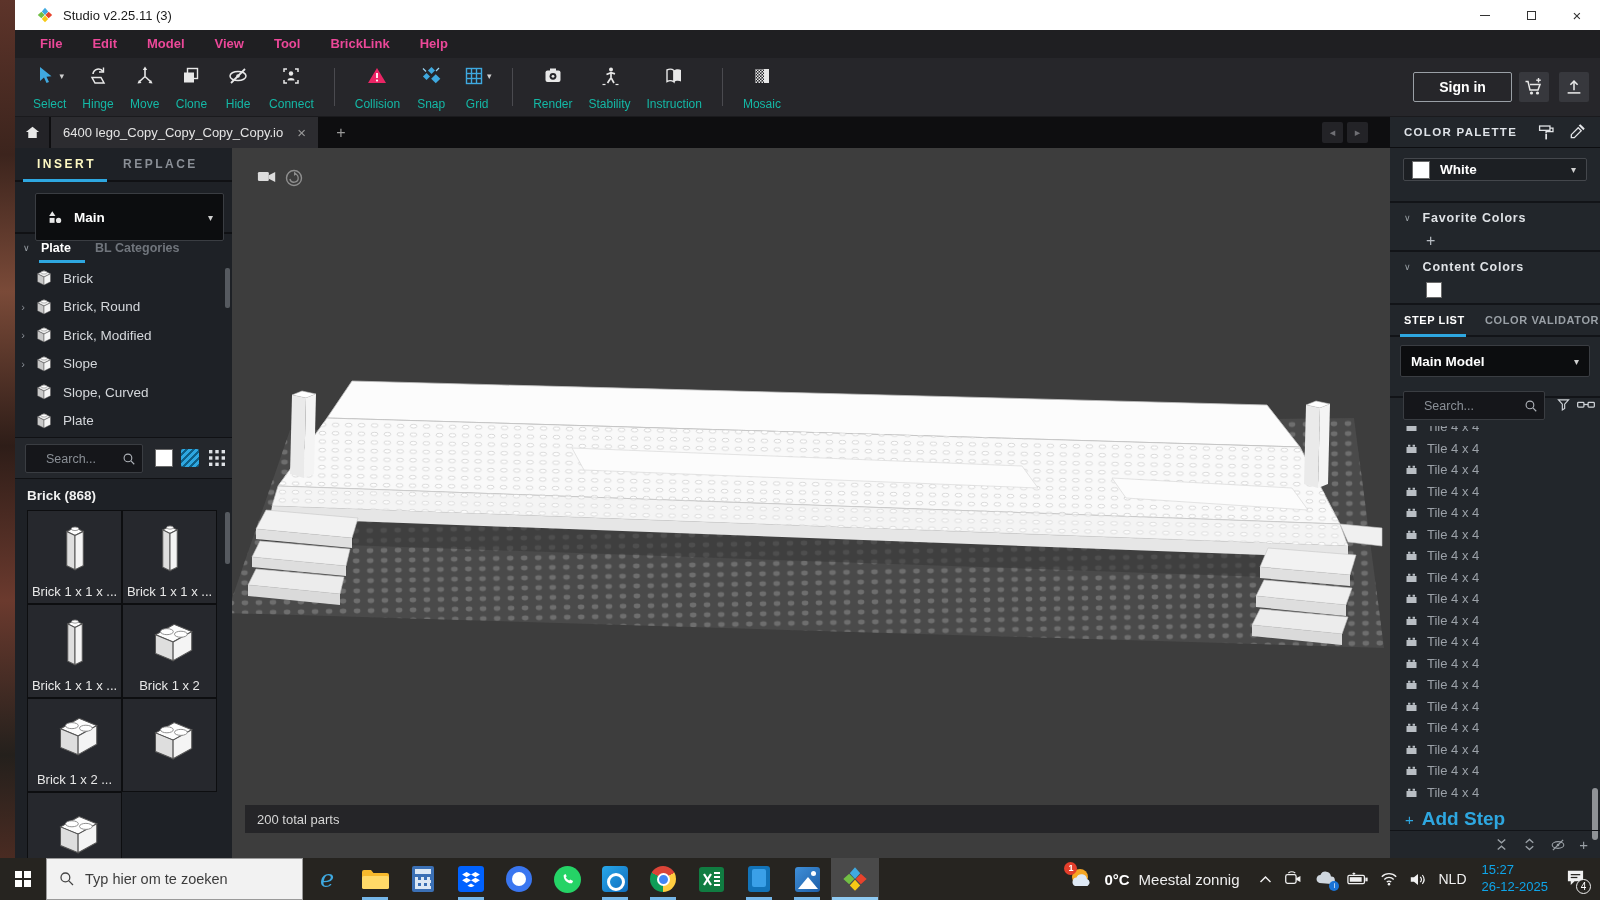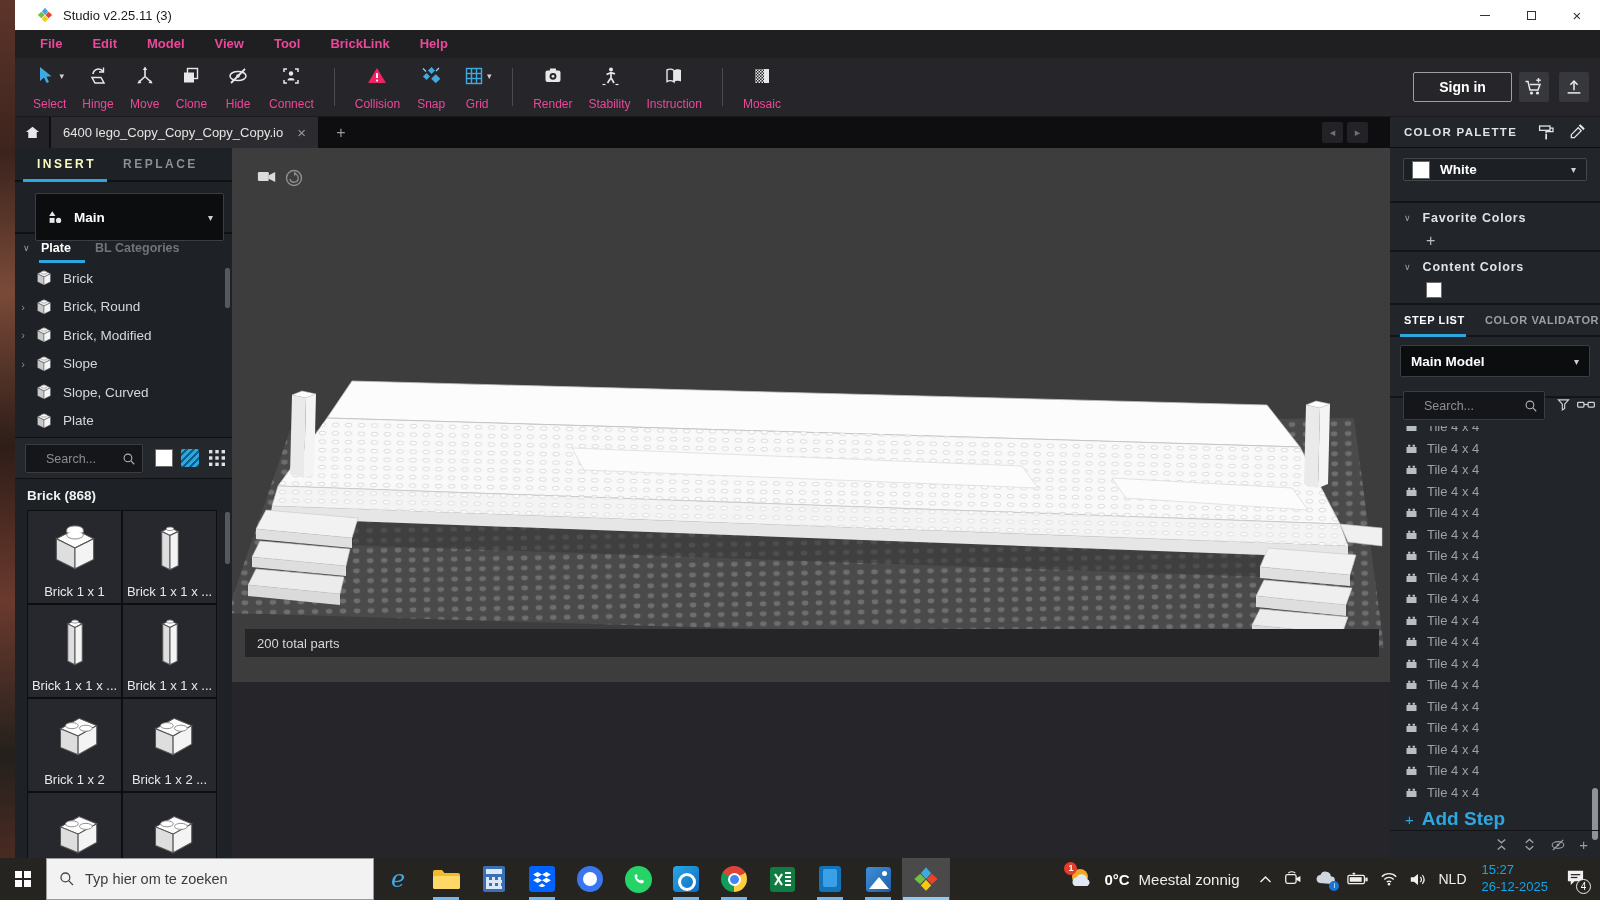--- a/index.html
+++ b/index.html
@@ -19,21 +19,21 @@
   .glyph-min{width:10px;height:1px;background:#333}
   .glyph-max{width:9px;height:9px;border:1px solid #333}
   .glyph-close{font-size:15px;color:#333;line-height:1}
   
   .menubar{position:absolute;left:0;top:30px;width:100%;height:28px;background:#1f1f22;display:flex;align-items:center;padding-left:10px}
   .menu-item{padding:0 15px;font-size:13px;font-weight:700;color:#ec4899;line-height:28px}
   
   .toolbar{position:absolute;left:0;top:58px;width:100%;height:59px;background:#26262a;border-bottom:1px solid #1a1a1d;display:flex;align-items:center;padding-left:10px}
   .tbr-item{display:flex;flex-direction:column;align-items:center;justify-content:center;height:54px;padding:0 8px;min-width:46px}
   .tbr-ic{height:24px;display:flex;align-items:center;justify-content:center;gap:2px}
-  .tbr-label{font-size:12px;color:#ec4899;margin-top:9px;white-space:nowrap}
+  .tbr-label{font-size:12px;color:#14b8a6;margin-top:9px;white-space:nowrap}
   .tbr-sep{width:1px;height:38px;background:#4a4a4f;margin:0 12px}
   .caret{font-size:9px;color:#cfcfcf}
   .signin{position:absolute;left:1398px;top:14px;width:99px;height:30px;border:1px solid #9aa0a6;border-radius:2px;
     display:flex;align-items:center;justify-content:center;font-size:14px;font-weight:700;color:#fff;background:transparent}
   .sq-btn{position:absolute;top:14px;width:30px;height:30px;background:#37383d;border-radius:2px;display:flex;align-items:center;justify-content:center}
   
   .tabrow{position:absolute;left:0;top:117px;width:100%;height:31px;display:flex}
   .tabs-strip{width:1375px;height:31px;background:#0e0e10;display:flex;align-items:center;position:relative}
   .home-btn{width:34px;height:31px;background:#232327;display:flex;align-items:center;justify-content:center}
   .doc-tab{height:31px;background:#2c2c30;display:flex;align-items:center;padding:0 12px;gap:14px;margin-left:2px}
@@ -76,21 +76,21 @@
   .swatch-white{background:#fff;border:1px solid #6a6a6a}
   .lp-search .swatch-white{position:absolute;left:140px;top:11px;width:18px;height:18px}
   .striped-ic{position:absolute;left:166px;top:11px;width:18px;height:18px;background:repeating-linear-gradient(135deg,#2ea7e0 0 3px,#0e5f86 3px 5px);border-radius:2px}
   .dots-ic{position:absolute;left:193px;top:11px;width:18px;height:18px}
   .lp-results-h{position:absolute;left:12px;top:340px;font-size:13.5px;font-weight:700;color:#f0f0f0}
   .lp-grid{position:absolute;left:12px;top:362px;width:192px;height:348px;display:grid;grid-template-columns:95px 95px;grid-auto-rows:94px;overflow:hidden}
   .part-cell{background:#26282d;border:1px solid #0d0e10;position:relative;display:flex;align-items:flex-start;justify-content:center;padding-top:8px}
   .part-label{position:absolute;bottom:4px;left:2px;right:2px;text-align:center;font-size:13px;color:#e8e8e8;white-space:nowrap;overflow:hidden}
   .lp-scroll2{position:absolute;right:2px;top:364px;width:5px;height:52px;background:#565a60;border-radius:2px}
   
-  .viewport{position:absolute;left:217px;top:148px;width:1158px;height:534px;background:#3d3d3d;overflow:hidden}
+  .viewport{position:absolute;left:217px;top:148px;width:1158px;height:710px;background:#3d3d3d;overflow:hidden}
   .vp-scene{position:absolute;left:0;top:0}
   .vp-cam{position:absolute;left:25px;top:20px}
   .vp-rot{position:absolute;left:52px;top:20px}
   .vp-status{position:absolute;left:13px;right:11px;bottom:25px;height:28px;background:#252528;display:flex;align-items:center}
   .vp-status span{margin-left:12px;font-size:13px;color:#d6d6d6}
   
   .rightpanel{position:absolute;left:1375px;top:148px;width:210px;height:710px;background:#22262b;overflow:hidden}
   .rp-colorbox{position:absolute;left:13px;right:13px;top:10px;height:23px;background:#1c1f23;border:1px solid #44474c;border-radius:2px;display:flex;align-items:center}
   .rp-colorbox .swatch-white{width:18px;height:18px;margin-left:8px}
   .rp-colorbox .dd-label{font-size:13.5px;margin-left:10px}
@@ -118,21 +118,21 @@
   .addstep-plus{font-size:15px;color:#2ea7e0}
   .addstep-label{font-size:19px;font-weight:700;color:#2ea7e0}
   .rp-footer{position:absolute;left:0;top:682px;width:100%;height:28px;border-top:1px solid #121418;display:flex;align-items:center;justify-content:flex-end;gap:13px;padding-right:12px}
   .rp-footer .plus{font-size:15px;color:#9aa0a6}
   .rp-scroll{position:absolute;right:2px;top:640px;width:6px;height:52px;background:#8f9296;border-radius:3px}
   
   .taskbar{position:absolute;left:0;top:858px;width:1600px;height:42px;background:#262420;display:flex;align-items:stretch;z-index:20}
   .start-btn{width:46px;display:flex;align-items:center;justify-content:center}
   .win-logo{display:grid;grid-template-columns:7.5px 7.5px;grid-template-rows:7.5px 7.5px;gap:1.5px}
   .win-logo div{background:#fff}
-  .tb-search{width:328px;background:#f2f2f2;border:1px solid #9a9a9a;display:flex;align-items:center;gap:10px;padding-left:12px}
+  .tb-search{width:257px;background:#f2f2f2;border:1px solid #9a9a9a;display:flex;align-items:center;gap:10px;padding-left:12px}
   .tb-search span{font-size:14.5px;color:#3c3c3c;white-space:nowrap}
   .task-apps{display:flex}
   .app-slot{width:48px;display:flex;align-items:center;justify-content:center;position:relative}
   .app-slot.running::after{content:"";position:absolute;bottom:0;left:11px;right:11px;height:3px;background:#75b6e8}
   .app-slot.active-app{background:#4a4a4a}
   .app-slot.active-app::after{content:"";position:absolute;bottom:0;left:1px;right:1px;height:3px;background:#8fcaf2}
   .tray{margin-left:auto;display:flex;align-items:center;gap:11px;padding-right:14px}
   .weather{display:flex;align-items:center;gap:9px;margin-right:8px}
   .weather-ic{position:relative;width:27px;height:27px}
   .weather-badge{position:absolute;left:-4px;top:-4px;width:13px;height:13px;background:#e33e2b;border-radius:50%;color:#fff;font-size:9px;font-weight:700;display:flex;align-items:center;justify-content:center}
@@ -533,30 +533,20 @@
             <rect x="1" y="13.6" width="3.4" height="3.4"></rect>
             <rect x="7.3" y="13.6" width="3.4" height="3.4"></rect>
             <rect x="13.6" y="13.6" width="3.4" height="3.4"></rect>
           </g>
         </svg>
     </div>
     <div class="lp-results-h">Brick (868)</div>
     <div class="lp-grid">
       <div class="part-cell">
         <svg width="58" height="58" viewBox="0 0 56 56">
-            <polygon points="28,10 46,19 28,28 10,19" fill="#fdfdfd" stroke="#555" stroke-width="1"></polygon>
-            <polygon points="10,19 28,28 28,48 10,39" fill="#dedede" stroke="#555" stroke-width="1"></polygon>
-            <polygon points="28,28 46,19 46,39 28,48" fill="#f4f4f4" stroke="#555" stroke-width="1"></polygon>
-            <ellipse cx="28" cy="15.5" rx="8" ry="3.8" fill="#fff" stroke="#888" stroke-width="0.9"></ellipse>
-            <path d="M20 13 v-2.5 a8 3.8 0 0 1 16 0 V13" fill="#fff" stroke="#888" stroke-width="0.9"></path>
-          </svg>
-        <span class="part-label">Brick 1 x 1</span>
-      </div>
-      <div class="part-cell">
-        <svg width="58" height="58" viewBox="0 0 56 56">
             <polygon points="28,8 36,12 28,16 20,12" fill="#fdfdfd" stroke="#555" stroke-width="1"></polygon>
             <polygon points="20,12 28,16 28,49 20,45" fill="#dedede" stroke="#555" stroke-width="1"></polygon>
             <polygon points="28,16 36,12 36,45 28,49" fill="#f4f4f4" stroke="#555" stroke-width="1"></polygon>
             <ellipse cx="28" cy="9.5" rx="3.6" ry="1.7" fill="#fff" stroke="#888" stroke-width="0.8"></ellipse>
           </svg>
         <span class="part-label">Brick 1 x 1 x ...</span>
       </div>
       <div class="part-cell">
         <svg width="58" height="58" viewBox="0 0 56 56">
             <polygon points="28,7 35,10.5 28,14 21,10.5" fill="#fdfdfd" stroke="#555" stroke-width="1"></polygon>

